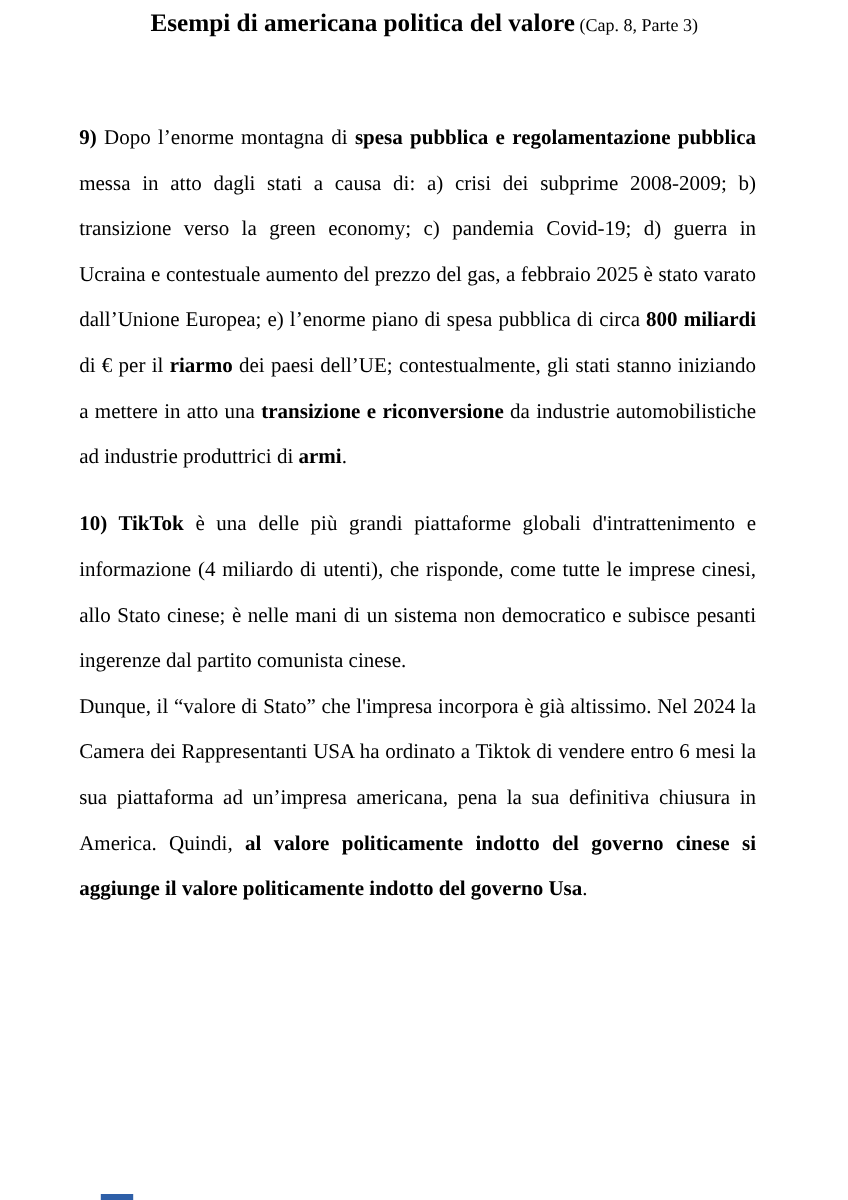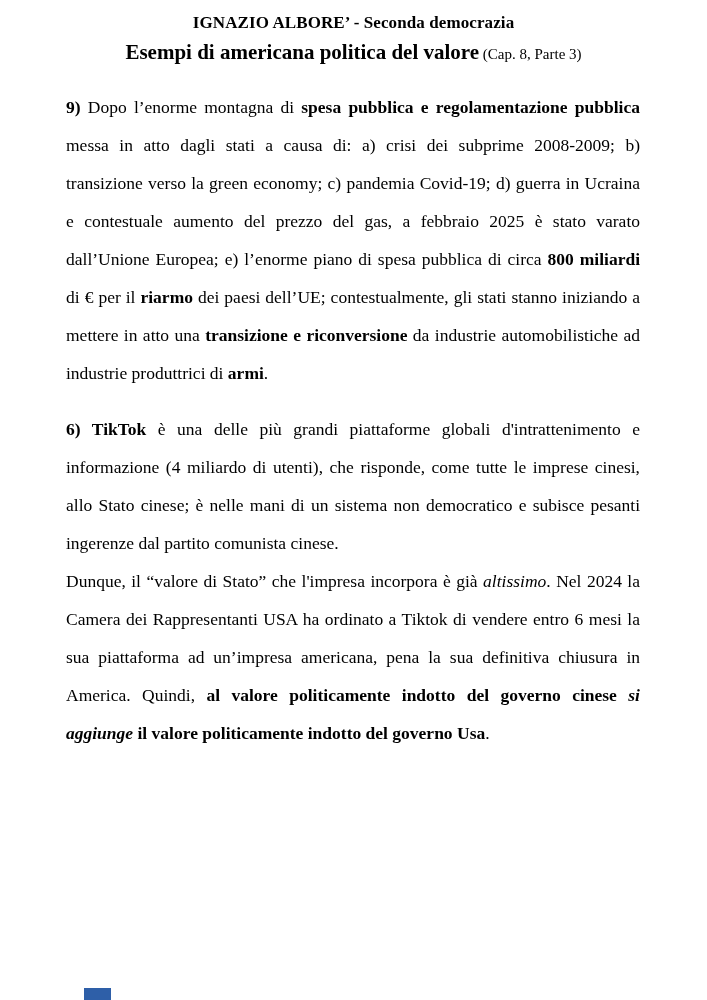--- a/index.html
+++ b/index.html
@@ -31,61 +31,60 @@
     font-size: 21px;
     font-weight: bold;
   }
   .title-suffix {
     font-size: 15px;
     font-weight: normal;
   }
   .content {
     position: absolute;
     left: 66px;
-    right: 67px;
+    right: 77px;
     top: 88px;
   }
   .para {
     font-size: 17.5px;
     line-height: 38px;
     text-align: justify;
     margin: 0;
   }
   .para-spacer {
     height: 18px;
   }
   .b { font-weight: bold; }
-  .i { font-style: italic; }
+  .i { }
   .footer-artifact {
     position: absolute;
     left: 84px;
     top: 988px;
     width: 27px;
     height: 12px;
     background: #2e5fa8;
   }
 </style>
 </head>
 <body>
 
 <div class="page">
 
-  <div class="header-line">IGNAZIO ALBORE’ - Seconda democrazia</div>
 
   <div class="title-line">
     <span>Esempi di americana politica del valore</span><span class="title-suffix"> (Cap. 8, Parte 3)</span>
   </div>
 
   <div class="content">
 
     <p class="para"><span class="b">9)</span><span> Dopo l’enorme montagna di </span><span class="b">spesa pubblica e regolamentazione pubblica</span><span> messa in atto dagli stati a causa di: a) crisi dei subprime 2008-2009; b) transizione verso la green economy; c) pandemia Covid-19; d) guerra in Ucraina e contestuale aumento del prezzo del gas, a febbraio 2025 è stato varato dall’Unione Europea; e) l’enorme piano di spesa pubblica di circa </span><span class="b">800 miliardi</span><span> di € per il </span><span class="b">riarmo</span><span> dei paesi dell’UE; contestualmente, gli stati stanno iniziando a mettere in atto una </span><span class="b">transizione e riconversione</span><span> da industrie automobilistiche ad industrie produttrici di </span><span class="b">armi</span><span>.</span></p>
 
     <div class="para-spacer"></div>
 
-    <p class="para"><span class="b">6) TikTok</span><span> è una delle più grandi piattaforme globali d'intrattenimento e informazione (4 miliardo di utenti), che risponde, come tutte le imprese cinesi, allo Stato cinese; è nelle mani di un sistema non democratico e subisce pesanti ingerenze dal partito comunista cinese.</span></p>
+    <p class="para"><span class="b">10) TikTok</span><span> è una delle più grandi piattaforme globali d'intrattenimento e informazione (4 miliardo di utenti), che risponde, come tutte le imprese cinesi, allo Stato cinese; è nelle mani di un sistema non democratico e subisce pesanti ingerenze dal partito comunista cinese.</span></p>
 
     <p class="para"><span>Dunque, il “valore di Stato” che l'impresa incorpora è già </span><span class="i">altissimo</span><span>. Nel 2024 la Camera dei Rappresentanti USA ha ordinato a Tiktok di vendere entro 6 mesi la sua piattaforma ad un’impresa americana, pena la sua definitiva chiusura in America. Quindi, </span><span class="b">al valore politicamente indotto del governo cinese </span><span class="b i">si aggiunge</span><span class="b"> il valore politicamente indotto del governo Usa</span><span>.</span></p>
 
   </div>
 
   <div class="footer-artifact"></div>
 
 </div>
 
 </body></html>

